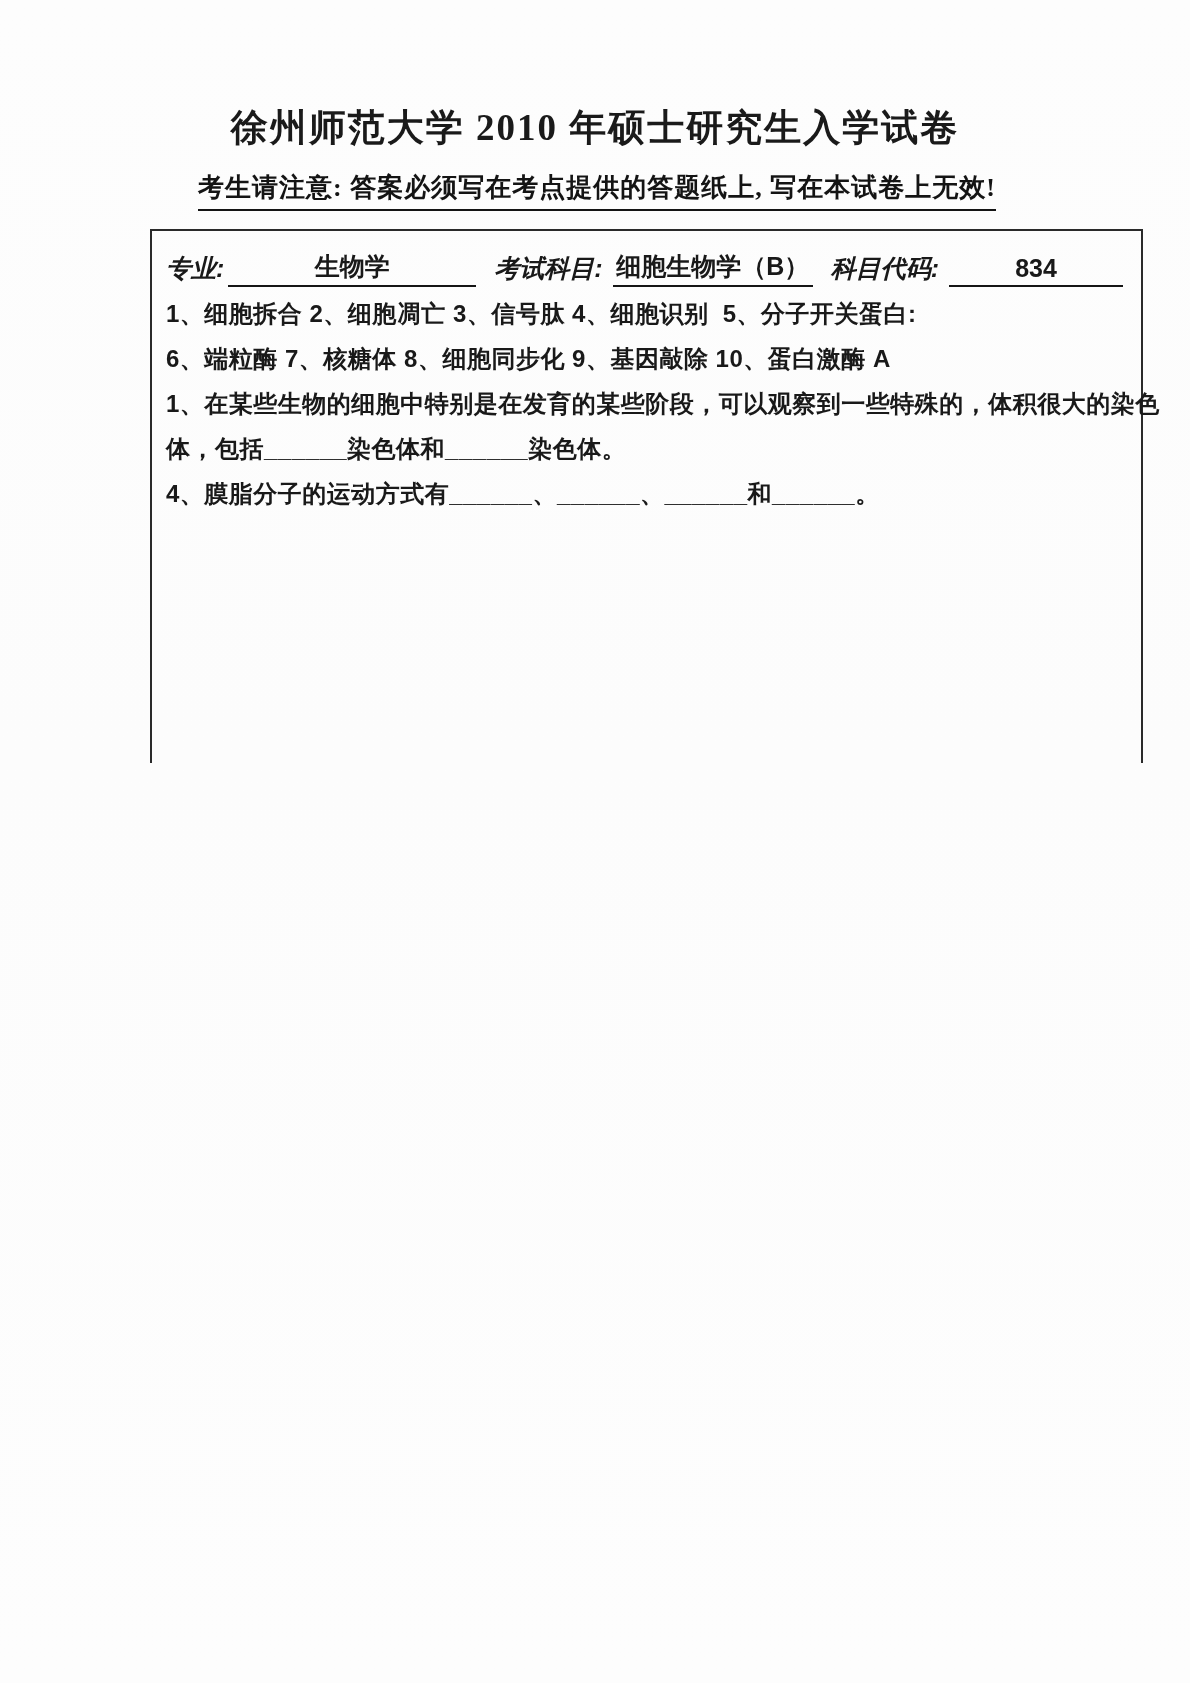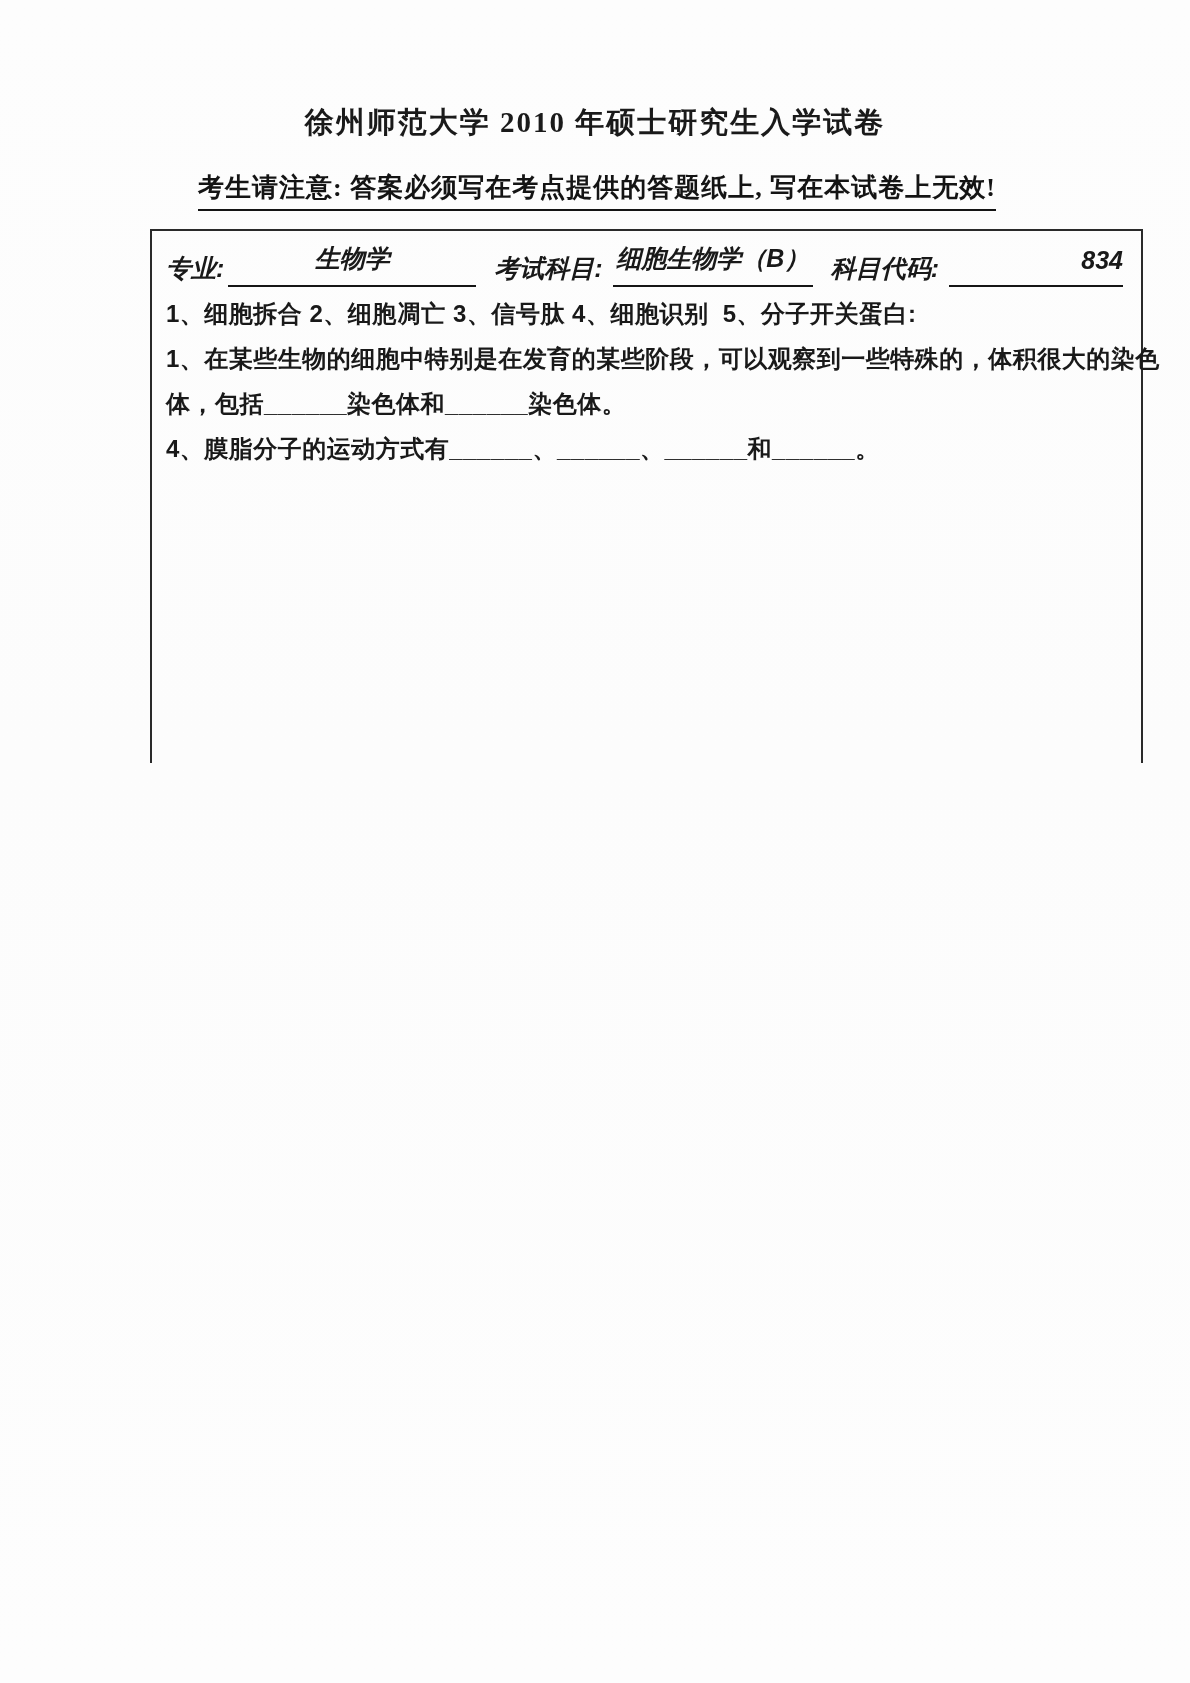--- a/index.html
+++ b/index.html
@@ -17,21 +17,21 @@
     position: absolute;
     inset: 0;
     background: linear-gradient(180deg, #fdfdfd 0%, #fcfcfc 45%, #fdfdfd 100%);
   }
   .title {
     position: absolute;
     top: 103px;
     left: 0;
     width: 100%;
     text-align: center;
-    font-size: 29px;
+    font-size: 37px;
     font-weight: bold;
     letter-spacing: 2px;
     color: #1a1a1a;
   }
   .notice {
     position: absolute;
     top: 170px;
     left: 2px;
     width: 100%;
     text-align: center;
@@ -63,27 +63,26 @@
     align-items: flex-end;
     height: 48px;
     font-size: 25px;
     font-weight: 700;
     white-space: nowrap;
   }
   .f-label { padding-bottom: 2px; font-style: italic; }
   .f-blank {
     border-bottom: 2px solid #151515;
     text-align: center;
-    padding-bottom: 10px;
+    padding-bottom: 2px;
     font-weight: 700;
-    font-style: italic;
   }
   .blank-major   { width: 248px; margin-left: 4px; }
   .blank-subject { width: 200px; margin-left: 10px; }
-  .blank-code    { flex: 1; margin-left: 10px; text-align: right; }
+  .blank-code    { flex: 1; margin-left: 10px; }
   .gap-l { margin-left: 18px; }
   .spacer { height: 4px; }
   .hline, .iline {
     height: 45px;
     display: flex;
     align-items: center;
     white-space: pre;
   }
   .hline {
     font-size: 25px;
@@ -114,20 +113,21 @@
       <span class="f-blank blank-major">生物学</span>
       <span class="f-label gap-l">考试科目:</span>
       <span class="f-blank blank-subject">细胞生物学（B）</span>
       <span class="f-label gap-l">科目代码:</span>
       <span class="f-blank blank-code">834</span>
     </div>
 
     <div class="spacer"></div>
 
     <div class="iline">1、细胞拆合 2、细胞凋亡 3、信号肽 4、细胞识别  5、分子开关蛋白:</div>
+    <div class="iline">6、端粒酶 7、核糖体 8、细胞同步化 9、基因敲除 10、蛋白激酶 A</div>
 
     <div class="iline">1、在某些生物的细胞中特别是在发育的某些阶段，可以观察到一些特殊的，体积很大的染色</div>
     <div class="iline">体，包括______染色体和______染色体。</div>
     <div class="iline">4、膜脂分子的运动方式有______、______、______和______。</div>
 
   </div>
 
 </div>
 
 </body></html>

